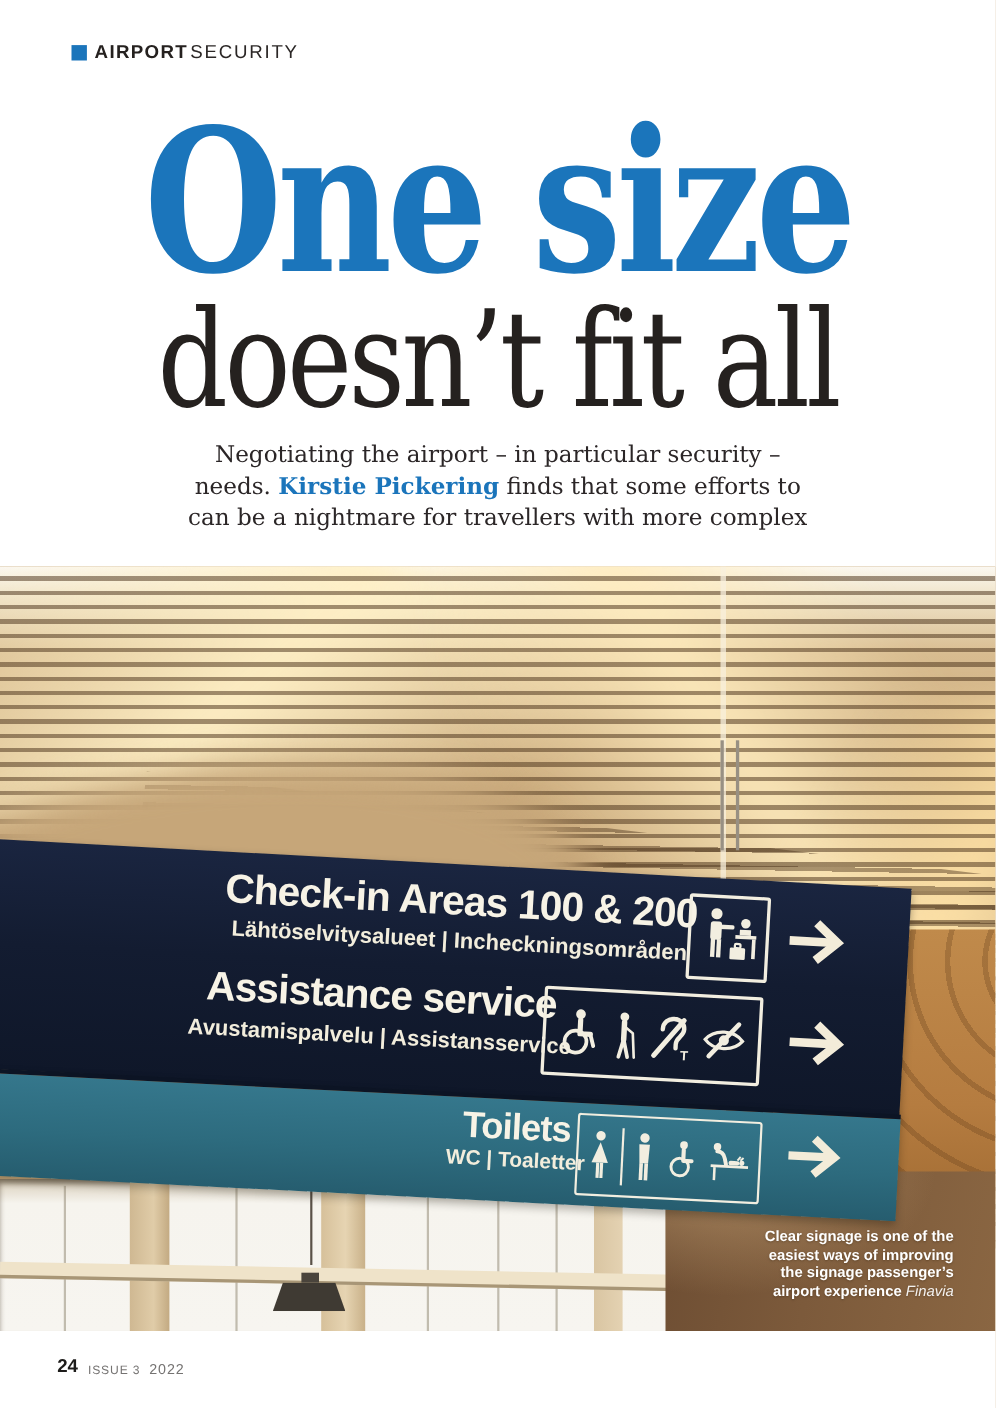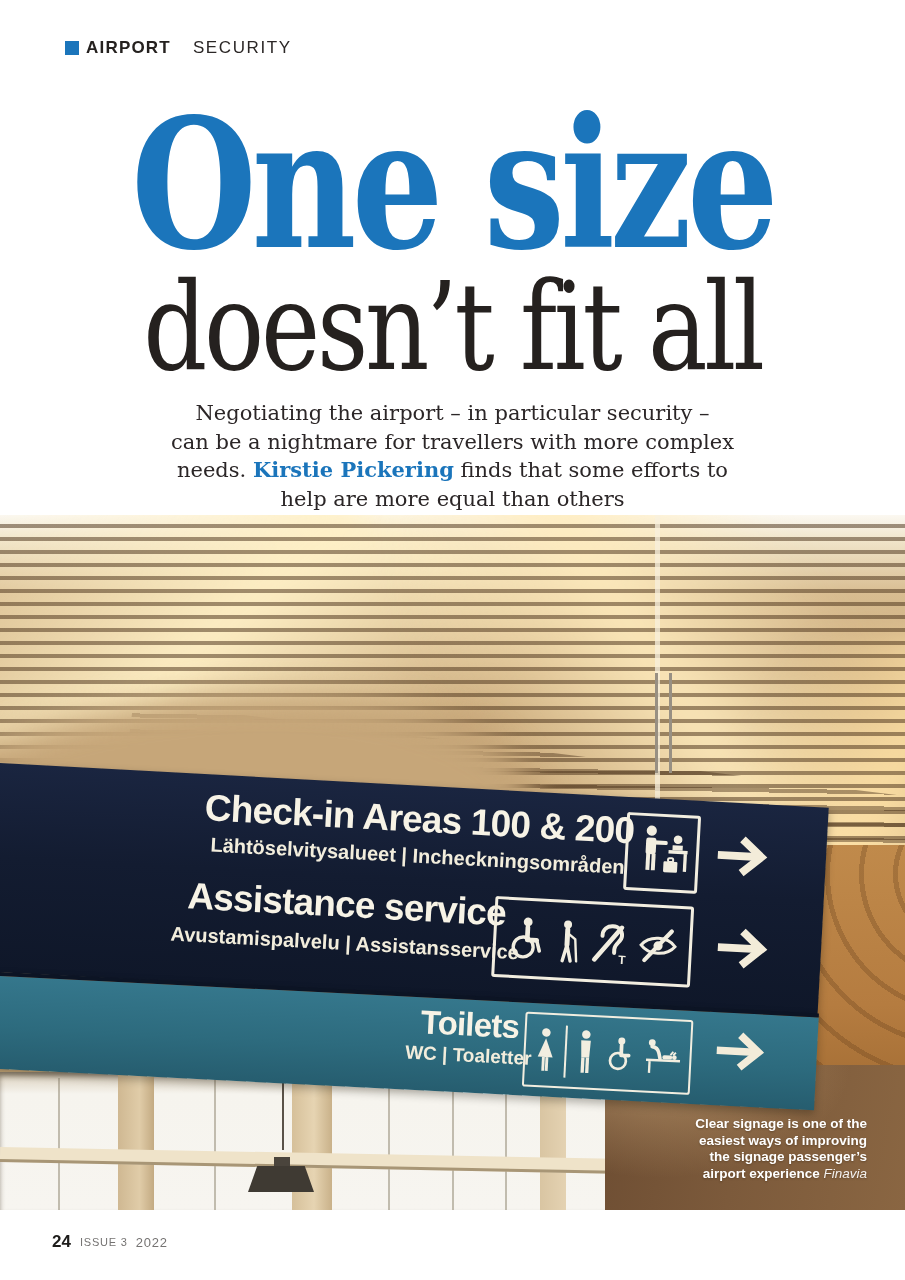--- a/index.html
+++ b/index.html
@@ -6,21 +6,21 @@
   html,body { background:#ffffff; }
   body { width:905px; height:1280px; position:relative; overflow:hidden;
          font-family:"Liberation Sans", sans-serif; }
 
   .page { position:absolute; inset:0; width:905px; height:1280px; background:#fff; }
 
   
   .strap { position:absolute; left:65px; top:38px; display:flex; align-items:center; }
   .strap-square { width:14px; height:14px; background:#1b75bb; margin-right:7px; }
   .strap-bold { font-weight:bold; font-size:17px; letter-spacing:1.2px; color:#25211f; }
-  .strap-reg  { font-weight:normal; font-size:17px; letter-spacing:1.6px; color:#2b2726; margin-left:22px; }
+  .strap-reg  { font-weight:normal; font-size:17px; letter-spacing:1.6px; color:#2b2726; margin-left:2px; }
 
   
   .hero1 { position:absolute; left:0; right:0; top:94px; text-align:center;
            font-family:"DejaVu Serif", serif; font-weight:800;
            font-size:180px; line-height:180px; color:#1b75bb;
            letter-spacing:-6px; transform:scaleX(0.80); white-space:nowrap; }
   .hero2 { position:absolute; left:0; right:0; top:264px; text-align:center;
            font-family:"DejaVu Serif", serif; font-weight:400;
            font-size:122px; line-height:126px; color:#25211f;
            letter-spacing:-4px; transform:scaleX(0.82); white-space:nowrap; }
@@ -121,21 +121,21 @@
   .ar-toilet { left:735px; top:16px; }
   .tdivider { width:2px; height:52px; background:#f2eee0; }
 
   
   .caption { position:absolute; right:38px; bottom:28px; text-align:right;
     font-size:13.5px; line-height:16.5px; font-weight:bold; color:#ffffff;
     text-shadow:0 1px 2px rgba(40,25,10,0.35); }
   .caption .credit { font-weight:normal; font-style:italic; color:rgba(255,255,255,0.92); }
 
   
-  .footer { position:absolute; left:52px; top:1232px; display:flex; align-items:center; }
+  .footer { position:absolute; left:52px; top:1232px; display:flex; align-items:flex-end; }
   .pageno { font-size:17px; font-weight:bold; color:#1d1c1a; }
   .issue  { font-size:11px; color:#757372; letter-spacing:0.8px; margin-left:9px; }
   .year   { font-size:13px; color:#757372; letter-spacing:0.8px; margin-left:8px; }
 
   svg { display:block; }
 </style>
 </head>
 <body>
 
 <div class="page">
@@ -144,23 +144,22 @@
     <span class="strap-square"></span>
     <span class="strap-bold">AIRPORT</span>
     <span class="strap-reg">SECURITY</span>
   </div>
 
   <div class="hero1">One size</div>
   <div class="hero2">doesn’t fit all</div>
 
   <div class="stand">
     <div>Negotiating the airport – in particular security –</div>
+    <div><span>needs. </span><span class="name">Kirstie Pickering</span><span> finds that some efforts to</span></div>
     <div>can be a nightmare for travellers with more complex</div>
-    <div><span>needs. </span><span class="name">Kirstie Pickering</span><span> finds that some efforts to</span></div>
-    <div>help are more equal than others</div>
   </div>
 
   <div class="photo">
 
     <div class="ceiling">
       <div class="light-a"></div>
       <div class="light-b"></div>
       <div class="light-c"></div>
       <div class="slats"></div>
       <div class="slats-fan"></div>

